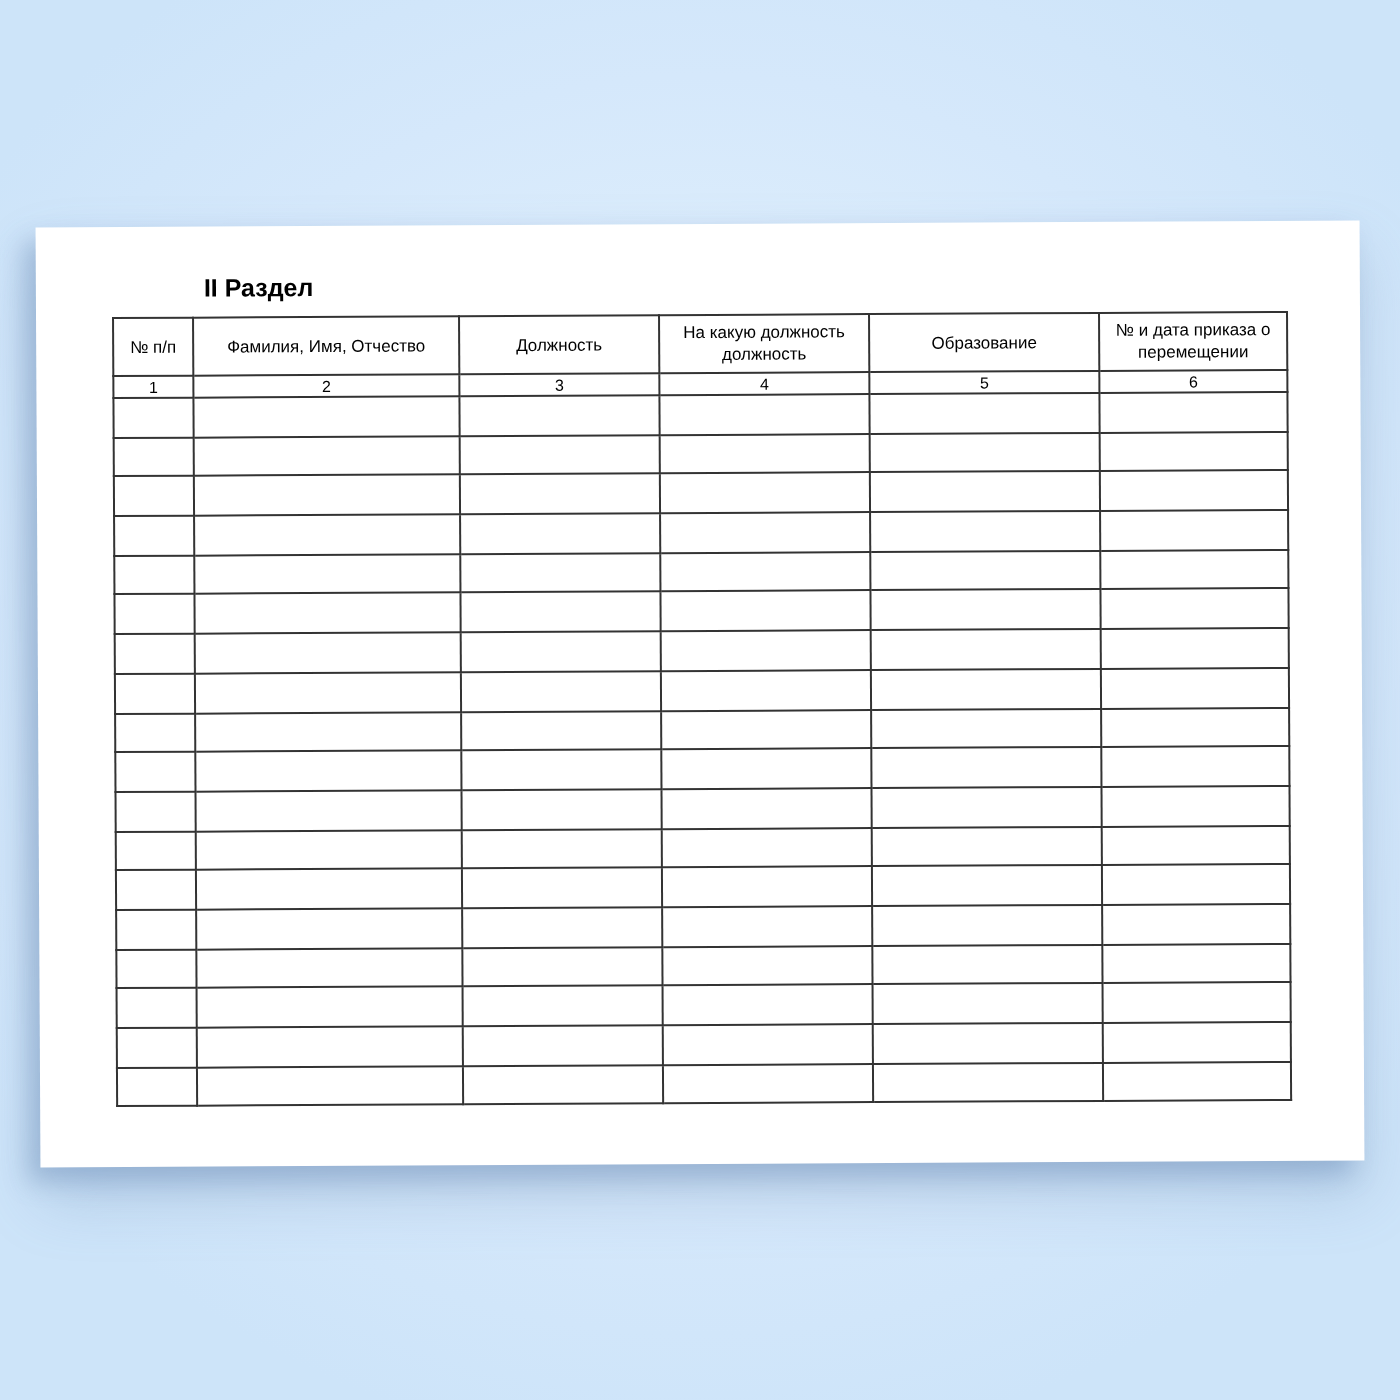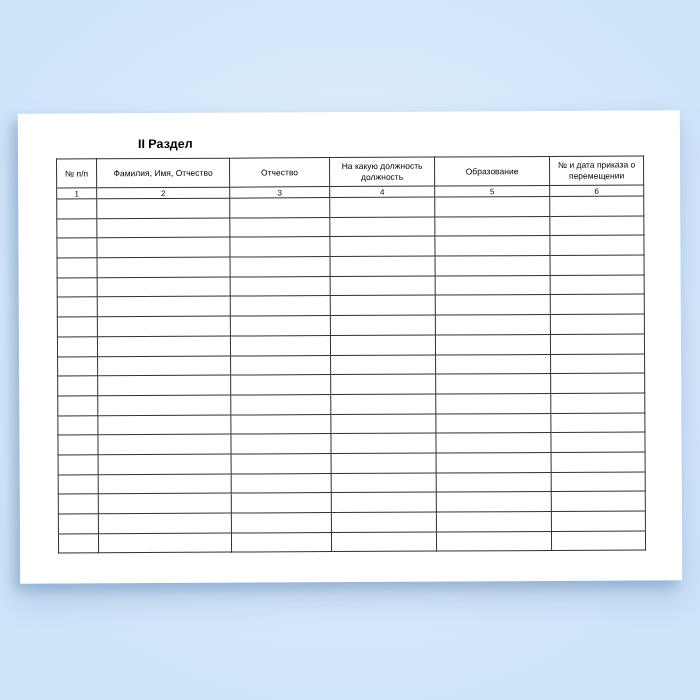--- a/index.html
+++ b/index.html
@@ -23,21 +23,20 @@
     box-shadow: -6px 7px 12px rgba(105, 138, 180, 0.42),
                 0 16px 30px rgba(105, 138, 180, 0.28);
   }
   .section-title {
     position: absolute;
     left: 84px; top: 24px;
     font-size: 12.5px;
     font-weight: bold;
     color: #000;
     white-space: nowrap;
-    margin-left: 36px;
   }
   table.reg-table {
     position: absolute;
     left: 38px; top: 45px;
     width: 587px;
     border-collapse: collapse;
     table-layout: fixed;
   }
   table.reg-table th, table.reg-table td {
     border: 1px solid #333;
@@ -75,21 +74,21 @@
       <col style="width:133px">
       <col style="width:100px">
       <col style="width:105px">
       <col style="width:115px">
       <col style="width:94px">
     </colgroup>
     <thead>
       <tr class="header-row">
         <th>№ п/п</th>
         <th>Фамилия, Имя, Отчество</th>
-        <th>Отчество</th>
+        <th>Должность</th>
         <th>На какую должность должность</th>
         <th>Образование</th>
         <th>№ и дата приказа о перемещении</th>
       </tr>
       <tr class="number-row">
         <td>1</td>
         <td>2</td>
         <td>3</td>
         <td>4</td>
         <td>5</td>

